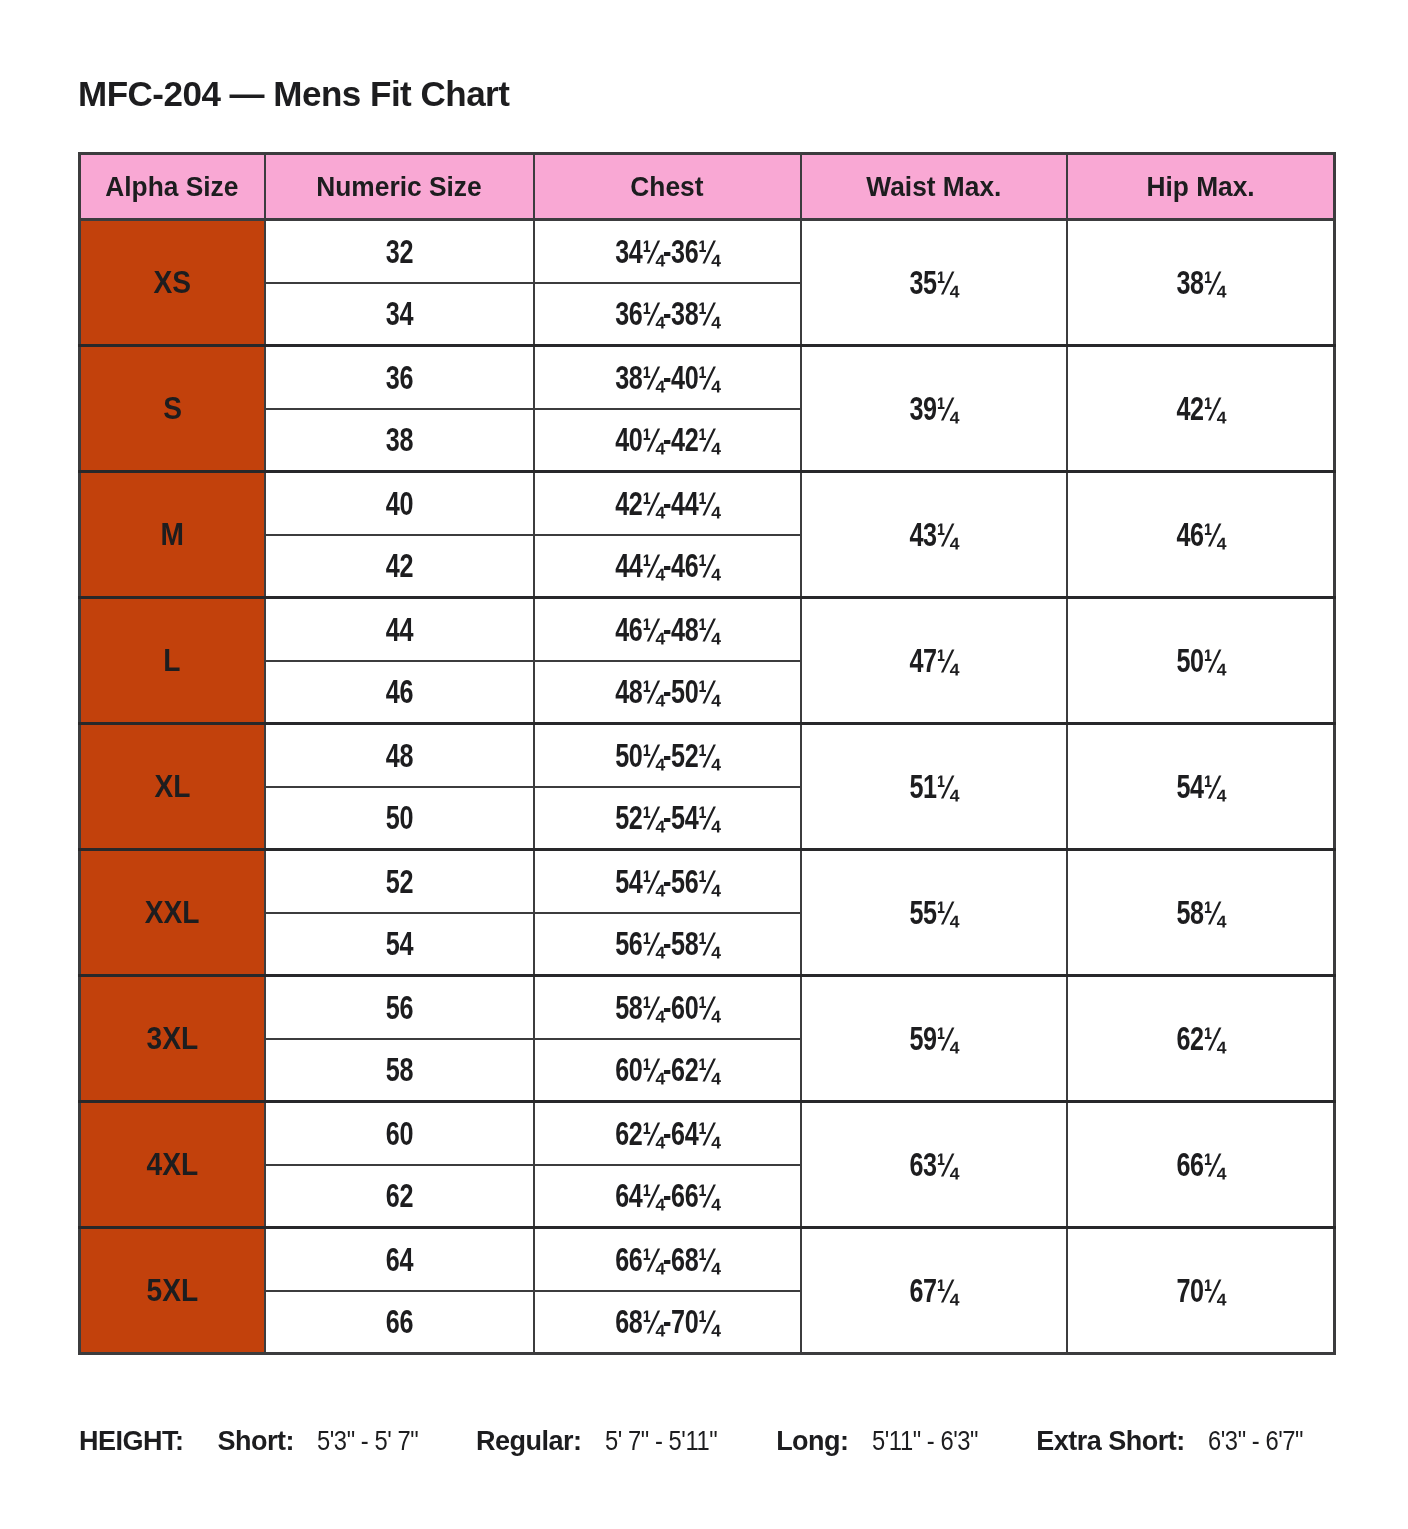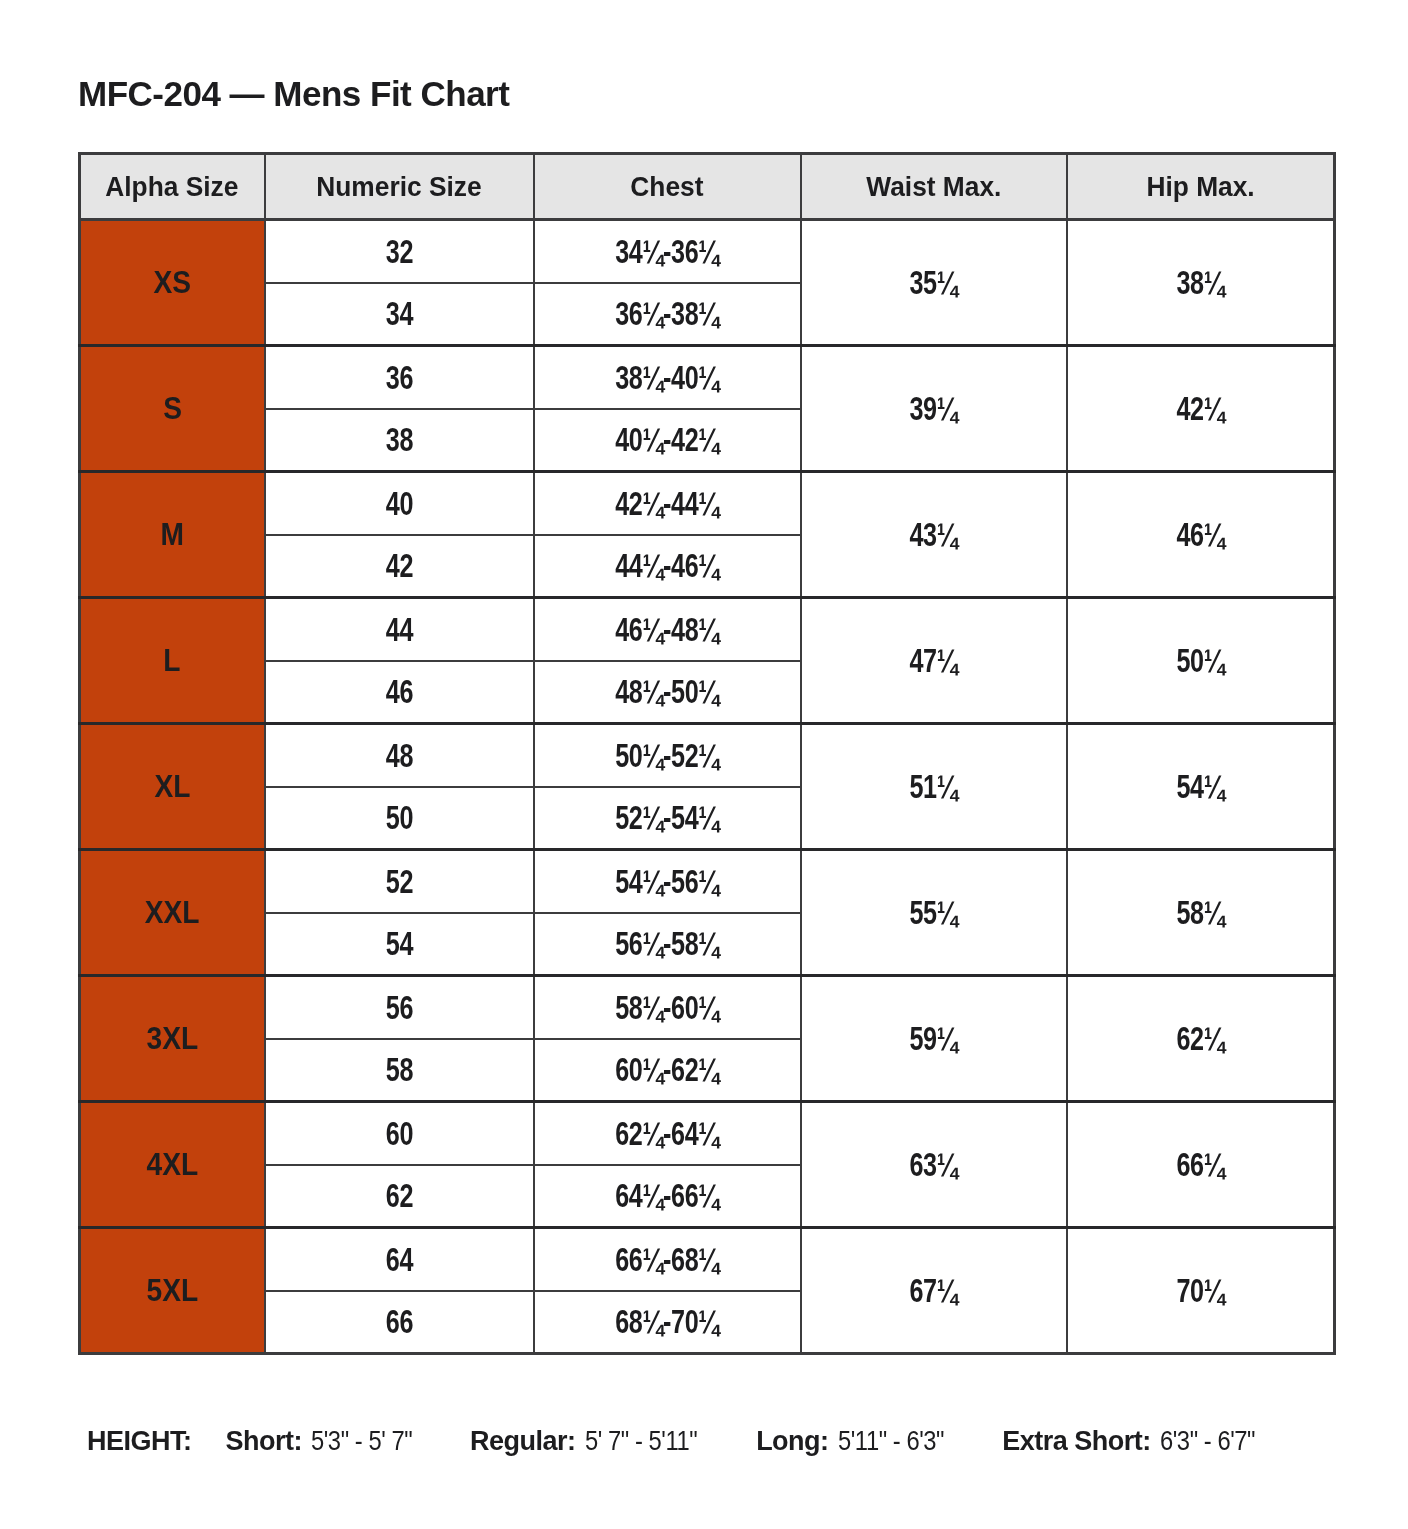--- a/index.html
+++ b/index.html
@@ -25,21 +25,21 @@
     left: 78px; top: 152px;
     border-collapse: collapse;
     table-layout: fixed;
     width: 1255px;
   }
   table.fit-chart, table.fit-chart th, table.fit-chart td {
     border: 2px solid #3c3c3e;
   }
   table.fit-chart { border-width: 3px; }
   table.fit-chart th {
-    background: #e5e5e5;
+    background: #f9a8d4;
     height: 66px;
     font-size: 28px;
     font-weight: bold;
     text-align: center;
     vertical-align: middle;
     border-bottom-width: 3px;
   }
   table.fit-chart td {
     height: 63px;
     text-align: center;
@@ -68,31 +68,31 @@
     white-space: nowrap;
   }
   .hv {
     display: inline-block;
     transform: scaleX(0.94);
     transform-origin: center center;
     white-space: nowrap;
   }
   .height-note {
     position: absolute;
-    left: 87px; top: 1426px;
+    left: 79px; top: 1426px;
     display: flex;
     align-items: baseline;
     gap: 34px;
     font-size: 27px;
     white-space: nowrap;
   }
   .height-note .seg {
     display: flex;
     align-items: baseline;
-    gap: 9px;
+    gap: 23px;
     justify-content: flex-end;
   }
   .height-note .lbl { font-weight: bold; letter-spacing: -0.5px; }
   .height-note .val {
     display: inline-block;
     font-weight: normal;
     transform: scaleX(0.88);
     transform-origin: left center;
     letter-spacing: -0.5px;
   }

